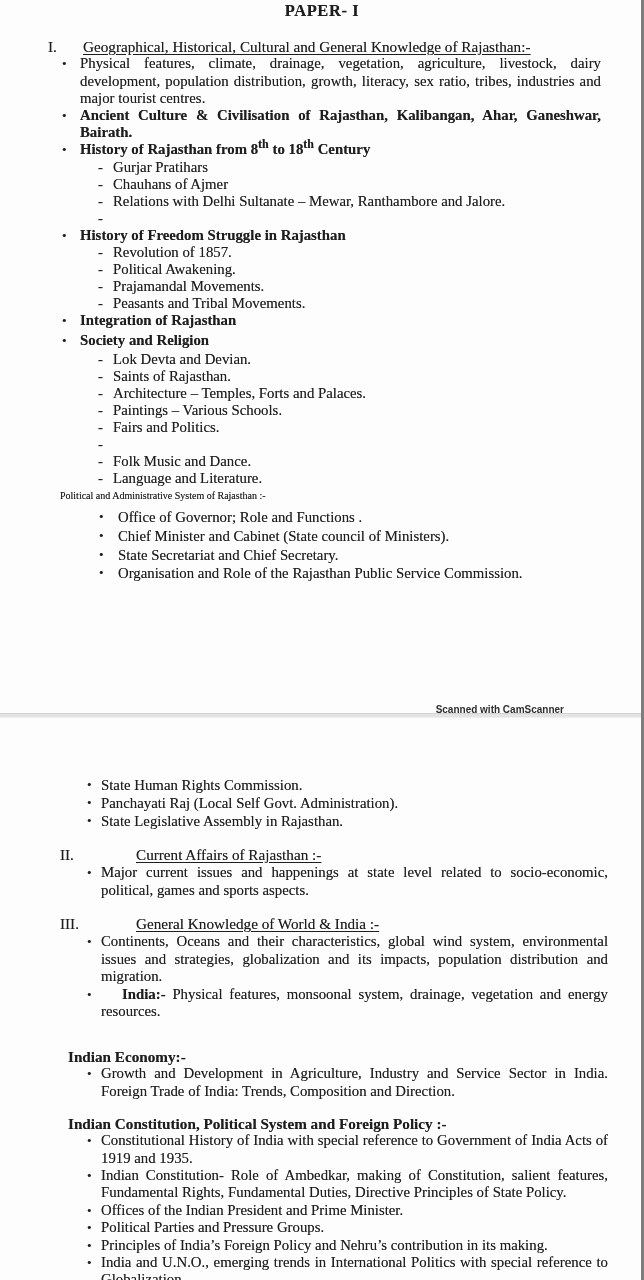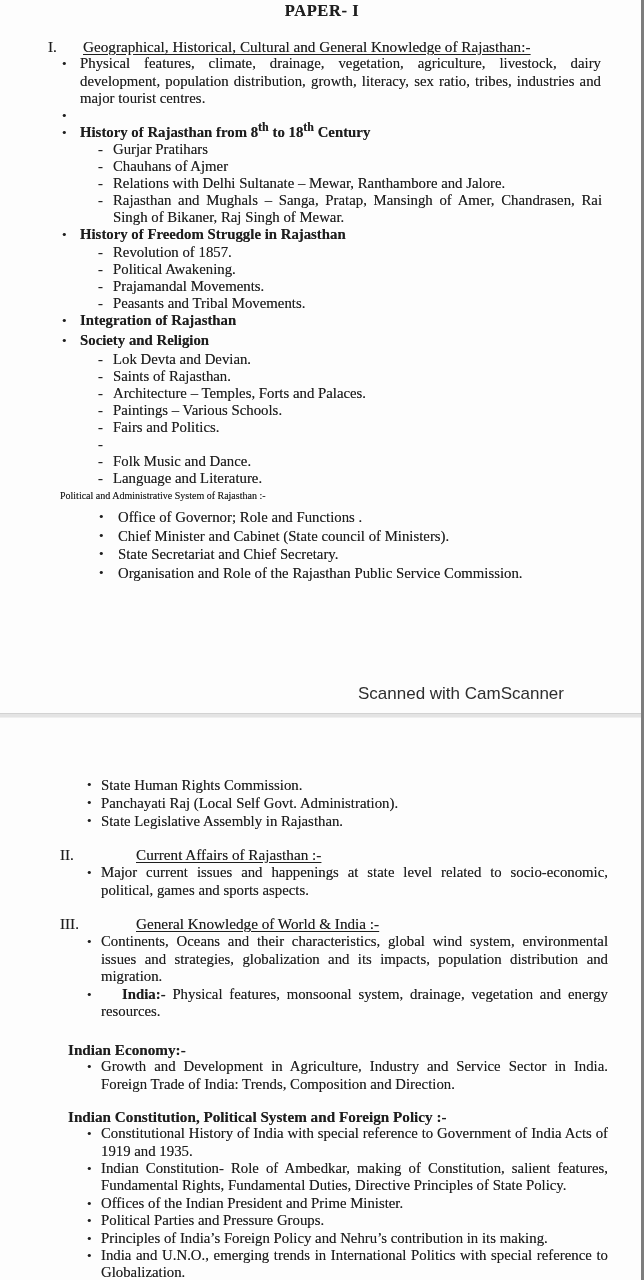--- a/index.html
+++ b/index.html
@@ -56,35 +56,35 @@
   .admin-head{margin-left:60px;margin-top:0;font-weight:normal;font-size:10px;}
   .ab{display:flex;margin-left:99px;line-height:18.6px;}
   .ab .marker{width:19px;font-size:13px;}
   .ab .btext{width:500px;}
   .admin-list{margin-top:4px;}
 
   sup{font-size:12px;line-height:0;vertical-align:super;}
 
   
   .watermark{
-    position:absolute;top:685px;right:80px;
+    position:absolute;top:701px;right:80px;
     font-family:"Liberation Sans", sans-serif;
-    font-size:17px;font-weight:400;color:var(--watermark-color);
+    font-size:10px;font-weight:700;color:var(--watermark-color);
     text-shadow:none;
   }
 
   
   .b2{display:flex;margin-left:87px;}
   .b2 .marker{width:14px;font-size:13px;}
   .b2 .btext{width:507px;text-align:justify;}
   .top-list .b2{line-height:18px;}
   .sec-body{line-height:17.5px;}
   .p2-sec{margin-top:16px;margin-bottom:1px;gap:36px;}
   .p2-head{margin-left:68px;font-weight:bold;font-size:15.2px;}
-  .econ-head{margin-top:20px;}
+  .econ-head{margin-top:27px;}
   .const-head{margin-top:15px;}
   .const-list .b2,.econ-list .b2{line-height:17.4px;}
   .lead{font-weight:bold;margin-left:21px;}
 </style>
 </head>
 <body class="scan">
 
 <div class="edge-line"></div>
 
 <div class="page page1">
@@ -96,20 +96,21 @@
     <span class="sec-head">Geographical, Historical, Cultural and General Knowledge of Rajasthan:-</span>
   </div>
 
   <div class="b1">
     <span class="marker">•</span>
     <span class="btext">Physical features, climate, drainage, vegetation, agriculture, livestock, dairy development, population distribution, growth, literacy, sex ratio, tribes, industries and major tourist centres.</span>
   </div>
 
   <div class="b1 bold">
     <span class="marker">•</span>
+    <span class="btext">Ancient Culture &amp; Civilisation of Rajasthan, Kalibangan, Ahar, Ganeshwar, Bairath.</span>
   </div>
 
   <div class="b1 bold">
     <span class="marker">•</span>
     <span class="btext"><span>History of Rajasthan from 8</span><sup>th</sup><span> to 18</span><sup>th</sup><span> Century</span></span>
   </div>
 
   <div class="sub">
     <span class="dash">-</span>
     <span class="btext">Gurjar Pratihars</span>
@@ -117,21 +118,20 @@
   <div class="sub">
     <span class="dash">-</span>
     <span class="btext">Chauhans of Ajmer</span>
   </div>
   <div class="sub">
     <span class="dash">-</span>
     <span class="btext">Relations with Delhi Sultanate – Mewar, Ranthambore and Jalore.</span>
   </div>
   <div class="sub">
     <span class="dash">-</span>
-    <span class="btext">Rajasthan and Mughals – Sanga, Pratap, Mansingh of Amer, Chandrasen, Rai Singh of Bikaner, Raj Singh of Mewar.</span>
   </div>
 
   <div class="b1 bold">
     <span class="marker">•</span>
     <span class="btext">History of Freedom Struggle in Rajasthan</span>
   </div>
 
   <div class="sub">
     <span class="dash">-</span>
     <span class="btext">Revolution of 1857.</span>

